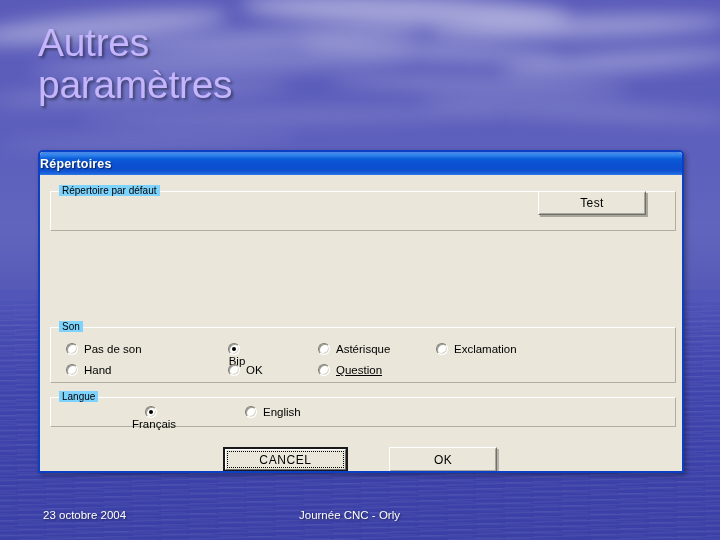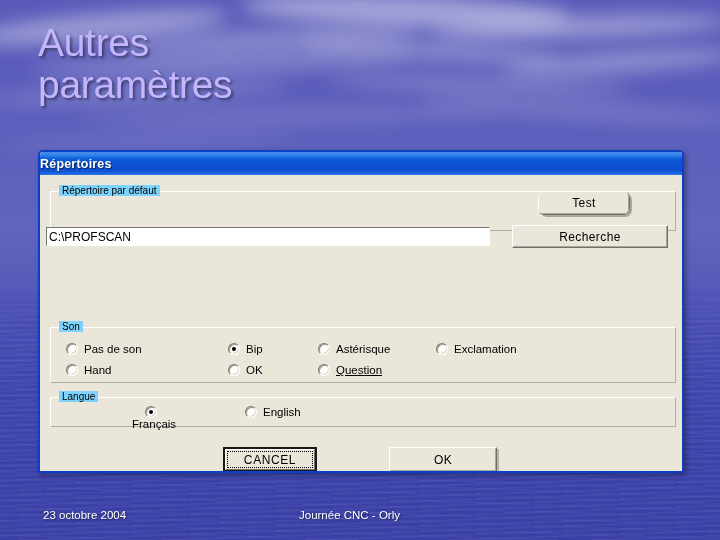--- a/index.html
+++ b/index.html
@@ -227,25 +227,25 @@
     border-right-color: #a9a69b;
     border-bottom-color: #a9a69b;
     display: flex;
     align-items: center;
     justify-content: center;
     pointer-events: none;
     letter-spacing: 0.4px;
   }
 
   #btn-recherche { left: 472px; top: 50px; width: 156px; height: 23px; }
-  #btn-test      { left: 498px; top: 16px; width: 92px;  height: 24px;
-                   box-shadow: 2px 2px 0 rgba(0,0,0,0.28); border-radius: 7px; }
+  #btn-test      { left: 498px; top: 16px; width: 108px;  height: 24px;
+                   box-shadow: 2px 2px 0 rgba(0,0,0,0.28); }
 
   #btn-cancel {
-    left: 183px; top: 272px; width: 94px; height: 25px;
+    left: 183px; top: 272px; width: 125px; height: 25px;
     border: 2px solid #1a1a1a;
     padding-left: 25px;
   }
   #btn-cancel .btn-in {
     border: 1px solid #ffffff;
     border-right-color: #70706a;
     border-bottom-color: #70706a;
   }
   #btn-cancel .focus-ring {
     position: absolute;
@@ -296,21 +296,21 @@
     left: 3px;
     top: 3px;
     width: 4px;
     height: 4px;
     border-radius: 50%;
     background: #000000;
   }
 
   
   #rb-pasdeson    { left: 26px;  top: 168px; }
-  #rb-bip         { left: 188px; top: 168px; }
+  #rb-bip         { left: 188px; top: 168px; flex-direction: column; }
   #rb-asterisque  { left: 278px; top: 168px; }
   #rb-exclamation { left: 396px; top: 168px; }
   #rb-hand        { left: 26px;  top: 189px; }
   #rb-ok          { left: 188px; top: 189px; }
   #rb-question    { left: 278px; top: 189px; text-decoration: underline; }
 
   
   #rb-francais { left: 92px;  top: 231px; flex-direction: column; }
   #rb-english  { left: 205px; top: 231px; }
 </style>
@@ -357,25 +357,21 @@
       <span id="dialog-title">Répertoires</span>
     </div>
 
     <div id="client">
 
       <div class="groupbox" id="gb-repertoire">
         <div class="gb-inner"></div>
         <span class="gb-label">Répertoire par défaut</span>
       </div>
 
-      <input id="path-input" type="text" value="C:\PROFSCAN" style="">
-
-      <div class="btn" id="btn-recherche">
-        <span class="btn-in">Recherche</span>
-      </div>
+
 
       <div class="groupbox" id="gb-son">
         <div class="gb-inner"></div>
         <span class="gb-label">Son</span>
       </div>
 
       <div class="radio" id="rb-pasdeson">
         <span class="dot"></span>
         <span>Pas de son</span>
       </div>

